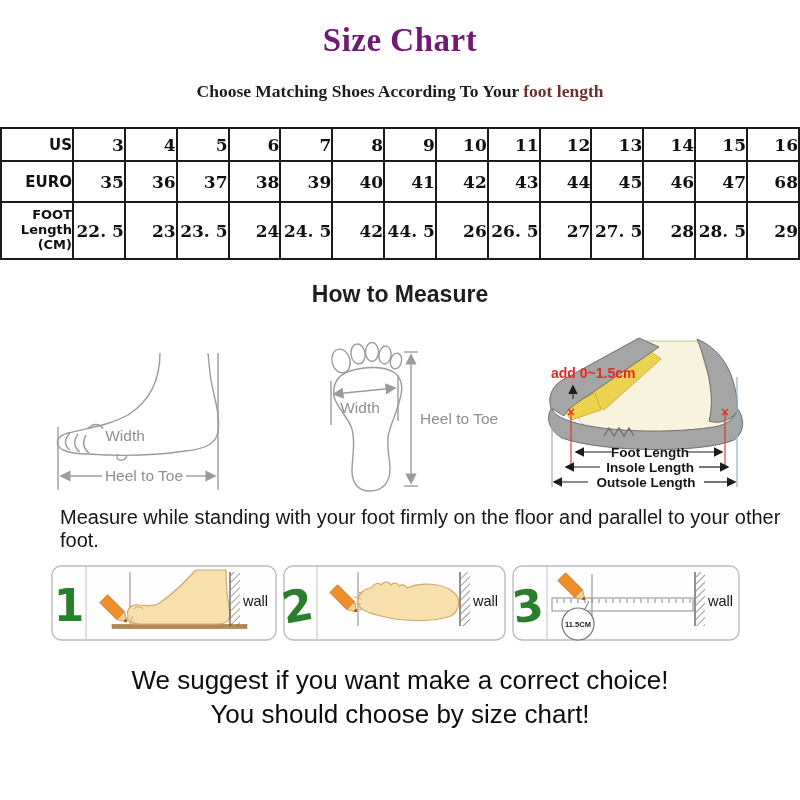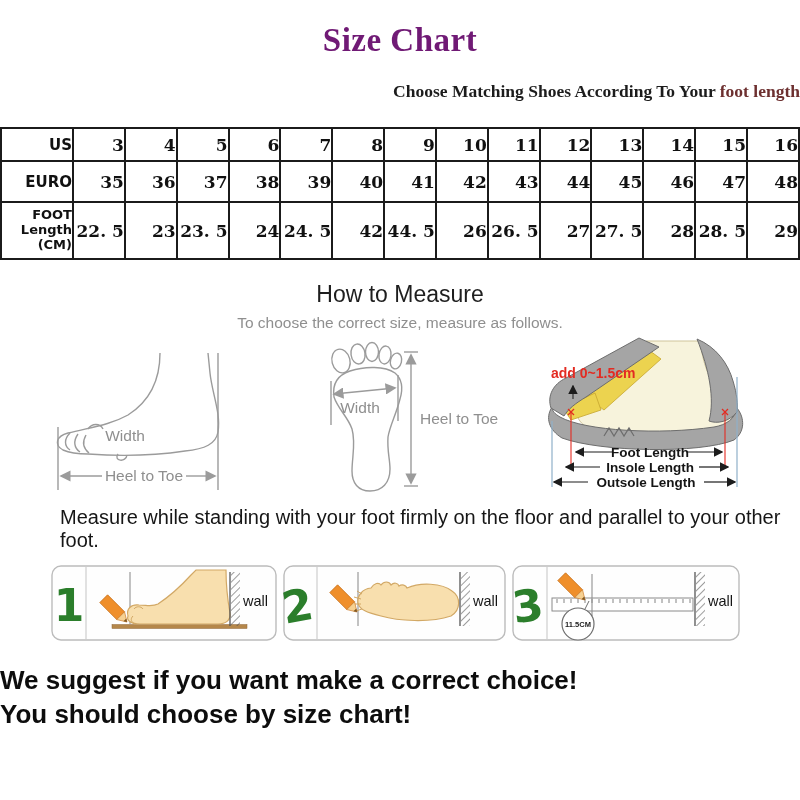--- a/index.html
+++ b/index.html
@@ -1,45 +1,45 @@
 <!DOCTYPE html>
 <html><head>
 <meta charset="utf-8">
 <style>
   html,body{margin:0;padding:0;background:#fff}
   .page{position:relative;width:800px;height:800px;background:#fff;overflow:hidden;
         font-family:"Liberation Sans",sans-serif;color:#111}
 
   .title{position:absolute;top:22px;left:0;width:100%;text-align:center;
          font-family:"Liberation Serif",serif;font-size:33px;font-weight:bold;letter-spacing:.5px;color:#701a75}
-  .subtitle{position:absolute;top:81px;left:0;width:100%;text-align:right;
+  .subtitle{position:absolute;top:81px;left:0;width:100%;text-align:center;
             font-family:"Liberation Serif",serif;font-size:17.5px;font-weight:bold;color:#1c1c1c}
   .subtitle .hl{color:#6d3030}
 
   table.size{position:absolute;top:127px;left:0;width:800px;border-collapse:collapse;table-layout:fixed;background:#fff}
   table.size th,table.size td{border:2px solid #1b1b1b;text-align:right;vertical-align:middle;padding:0}
   table.size th{width:70px;font-family:"DejaVu Sans",sans-serif;font-size:15px;font-weight:bold;color:#111}
   table.size td{font-family:"DejaVu Serif",serif;font-size:17px;font-weight:bold;color:#111}
   table.size tr:nth-child(1){height:33px}
   table.size tr:nth-child(2){height:41px}
   table.size tr:nth-child(3){height:57px}
   table.size tr:nth-child(3) th{font-size:13px;line-height:1.15}
 
   .htm-head{position:absolute;top:281px;left:0;width:100%;text-align:center;
-            font-size:23px;font-weight:400;color:#1e1e1e}
+            font-size:23px;font-weight:700;color:#1e1e1e}
   .htm-sub{position:absolute;top:314px;left:0;width:100%;text-align:center;
            font-size:15.5px;color:#8f8f8f}
 
   #diagrams{position:absolute;top:333px;left:0}
   #steps{position:absolute;top:558px;left:0}
 
   .instruction{position:absolute;top:506px;left:60px;font-size:20px;color:#161616}
 
-  .footer{position:absolute;top:663px;left:0;width:100%;
-          font-size:26px;font-weight:bold;line-height:34px;color:#0d0d0d}
+  .footer{position:absolute;top:663px;left:0;width:100%;text-align:center;
+          font-size:26px;font-weight:normal;line-height:34px;color:#0d0d0d}
 
   svg text{font-family:"Liberation Sans",sans-serif}
   .glabel{fill:#8f8f8f;font-size:15.5px}
   .blabel{fill:#151515;font-size:13.5px;font-weight:bold}
   .rlabel{fill:#e32b22;font-size:14px;font-weight:bold}
   .wall-label{fill:#151515;font-size:14.5px}
   .num{fill:#2b7e2b;font-size:44px;font-weight:bold;font-family:"DejaVu Sans",sans-serif}
   .ruler-val{fill:#222;font-size:7.5px;font-weight:bold}
 </style>
 </head>
@@ -78,21 +78,21 @@
           <td>38</td>
           <td>39</td>
           <td>40</td>
           <td>41</td>
           <td>42</td>
           <td>43</td>
           <td>44</td>
           <td>45</td>
           <td>46</td>
           <td>47</td>
-          <td>48</td>
+          <td>68</td>
         </tr>
         <tr>
           <th>FOOT Length (CM)</th>
           <td>22. 5</td>
           <td>23</td>
           <td>23. 5</td>
           <td>24</td>
           <td>24. 5</td>
           <td>42</td>
           <td>44. 5</td>
@@ -101,21 +101,20 @@
           <td>27</td>
           <td>27. 5</td>
           <td>28</td>
           <td>28. 5</td>
           <td>29</td>
         </tr>
       </tbody>
   </table>
 
   <div class="htm-head">How to Measure</div>
-  <div class="htm-sub">To choose the correct size, measure as follows.</div>
 
   <svg id="diagrams" width="800" height="170" viewBox="0 0 800 170">
     <defs>
       <marker id="mg" viewBox="0 0 10 10" refX="8.5" refY="5" markerWidth="8" markerHeight="8" orient="auto-start-reverse">
         <path d="M0 0 L10 5 L0 10 z" fill="#9b9b9b"></path>
       </marker>
       <marker id="mb" viewBox="0 0 10 10" refX="8.5" refY="5" markerWidth="8" markerHeight="8" orient="auto-start-reverse">
         <path d="M0 0 L10 5 L0 10 z" fill="#1c1c1c"></path>
       </marker>
     </defs>

